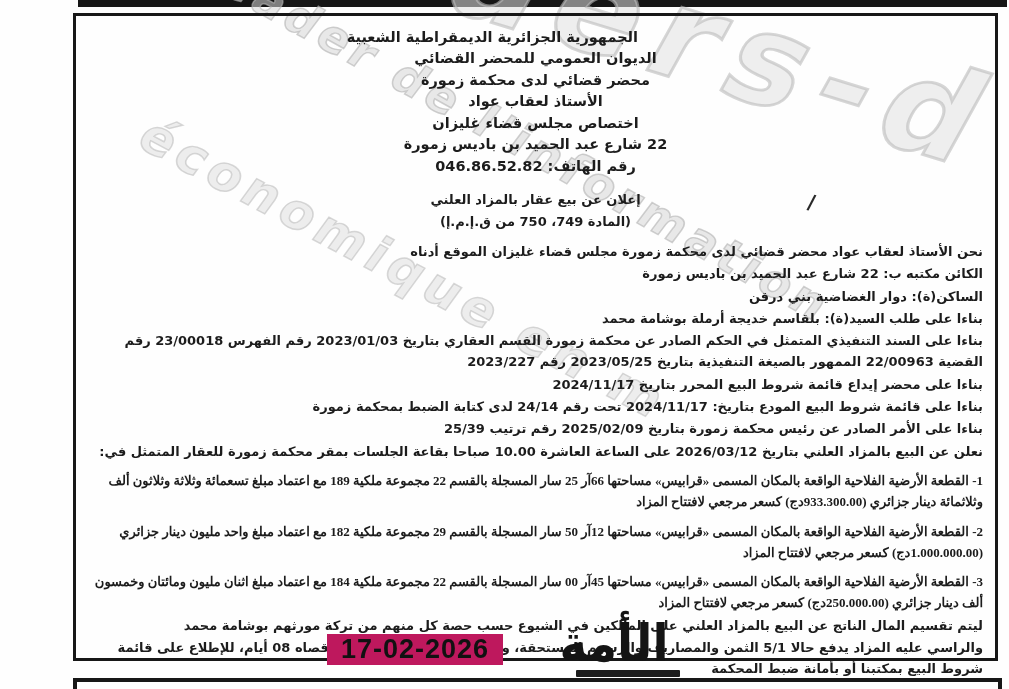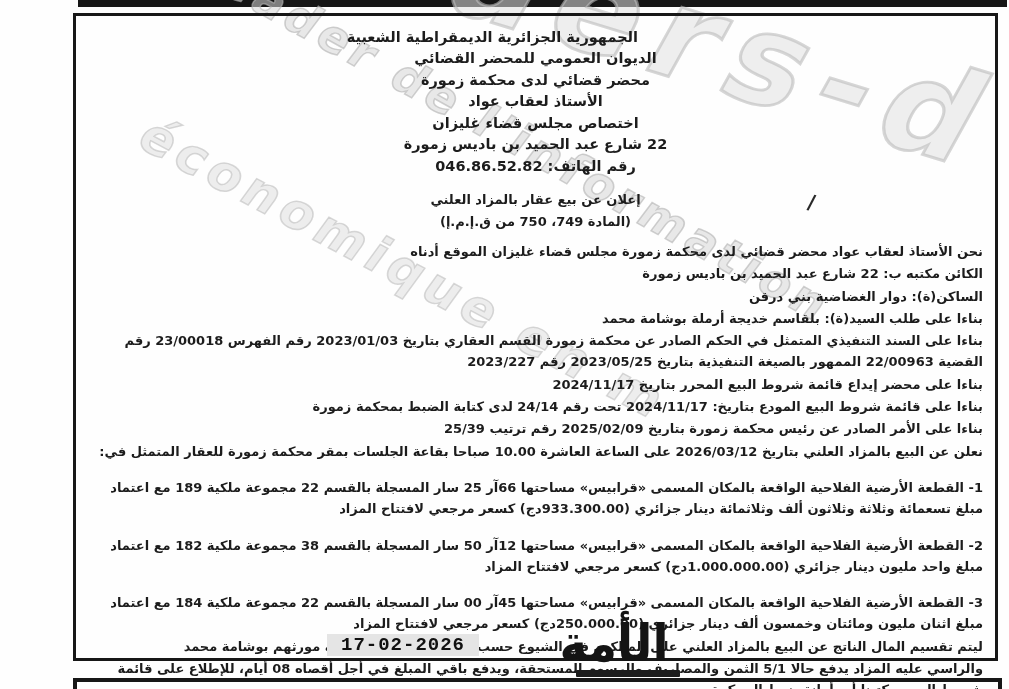--- a/index.html
+++ b/index.html
@@ -53,32 +53,32 @@
     padding:10px 12px 0 12px;
     direction:rtl;
     font-weight:700;
   }
   .republic{text-align:right;padding-left:0;padding-right:345px;font-size:14.5px;line-height:22px;}
   .office-line{text-align:center;font-size:14.5px;line-height:21.5px;}
   .title-main{text-align:center;font-size:13px;line-height:22px;margin-top:12px;}
   .title-sub{text-align:center;font-size:13px;line-height:21px;}
   .body-block{margin-top:9px;}
   .body-block p{margin:0 0 1px 0;text-align:right;font-size:13px;line-height:21.3px;}
-  .body-block p.item{margin-top:15px;}
+  .body-block p.item{margin-top:8px;font-family:Liberation Serif, serif;}
   .signature{text-align:left;padding-left:42px;font-size:13.5px;line-height:21px;margin-top:18px;}
   .slash-mark{
     position:absolute;left:808px;top:190px;z-index:4;
     font-size:20px;color:#2a2a2a;transform:rotate(10deg);font-weight:bold;
   }
   
   .pub-date{
     position:absolute;left:327px;top:634px;z-index:5;
-    background:#e5e5e5;padding:0 14px;
-    font-family:Liberation Mono, monospace;font-weight:bold;
-    font-size:19px;letter-spacing:1px;color:#111;
+    background:#be185d;padding:0 14px;
+    font-family:Liberation Sans, sans-serif;font-weight:bold;
+    font-size:27px;letter-spacing:1px;color:#111;
   }
   .paper-logo{
     position:absolute;left:548px;top:618px;z-index:5;
     direction:rtl;text-align:center;
   }
   .paper-logo .logo-text{
     font-size:47px;font-weight:bold;color:#141414;line-height:52px;
     transform:scaleY(1.08);letter-spacing:2px;
   }
   .paper-logo .logo-strip{
@@ -118,21 +118,21 @@
         <p>نحن الأستاذ لعقاب عواد محضر قضائي لدى محكمة زمورة مجلس قضاء غليزان الموقع أدناه</p>
         <p>الكائن مكتبه ب: 22 شارع عبد الحميد بن باديس زمورة</p>
         <p>الساكن(ة): دوار الغضاضية بني درقن</p>
         <p>بناءا على طلب السيد(ة): بلقاسم خديجة أرملة بوشامة محمد</p>
         <p>بناءا على السند التنفيذي المتمثل في الحكم الصادر عن محكمة زمورة القسم العقاري بتاريخ 2023/01/03 رقم الفهرس 23/00018 رقم القضية 22/00963 الممهور بالصيغة التنفيذية بتاريخ 2023/05/25 رقم 2023/227</p>
         <p>بناءا على محضر إيداع قائمة شروط البيع المحرر بتاريخ 2024/11/17</p>
         <p>بناءا على قائمة شروط البيع المودع بتاريخ: 2024/11/17 تحت رقم 24/14 لدى كتابة الضبط بمحكمة زمورة</p>
         <p>بناءا على الأمر الصادر عن رئيس محكمة زمورة بتاريخ 2025/02/09 رقم ترتيب 25/39</p>
         <p>نعلن عن البيع بالمزاد العلني بتاريخ 2026/03/12 على الساعة العاشرة 10.00 صباحا بقاعة الجلسات بمقر محكمة زمورة للعقار المتمثل في:</p>
         <p class="item">1- القطعة الأرضية الفلاحية الواقعة بالمكان المسمى «قرابيس» مساحتها 66آر 25 سار المسجلة بالقسم 22 مجموعة ملكية 189 مع اعتماد مبلغ تسعمائة وثلاثة وثلاثون ألف وثلاثمائة دينار جزائري (933.300.00دج) كسعر مرجعي لافتتاح المزاد</p>
-        <p class="item">2- القطعة الأرضية الفلاحية الواقعة بالمكان المسمى «قرابيس» مساحتها 12آر 50 سار المسجلة بالقسم 38 مجموعة ملكية 182 مع اعتماد مبلغ واحد مليون دينار جزائري (1.000.000.00دج) كسعر مرجعي لافتتاح المزاد</p>
+        <p class="item">2- القطعة الأرضية الفلاحية الواقعة بالمكان المسمى «قرابيس» مساحتها 12آر 50 سار المسجلة بالقسم 29 مجموعة ملكية 182 مع اعتماد مبلغ واحد مليون دينار جزائري (1.000.000.00دج) كسعر مرجعي لافتتاح المزاد</p>
         <p class="item">3- القطعة الأرضية الفلاحية الواقعة بالمكان المسمى «قرابيس» مساحتها 45آر 00 سار المسجلة بالقسم 22 مجموعة ملكية 184 مع اعتماد مبلغ اثنان مليون ومائتان وخمسون ألف دينار جزائري (250.000.00دج) كسعر مرجعي لافتتاح المزاد</p>
         <p>ليتم تقسيم المال الناتج عن البيع بالمزاد العلني على المالكين في الشيوع حسب حصة كل منهم من تركة مورثهم بوشامة محمد</p>
         <p>والراسي عليه المزاد يدفع حالا 5/1 الثمن والمصاريف والرسوم المستحقة، ويدفع باقي المبلغ في أجل أقصاه 08 أيام، للإطلاع على قائمة شروط البيع بمكتبنا أو بأمانة ضبط المحكمة</p>
       </div>
 
       <div class="signature">المحضر القضائي</div>
     </div>
   </div>
 
   <span class="slash-mark">/</span>

